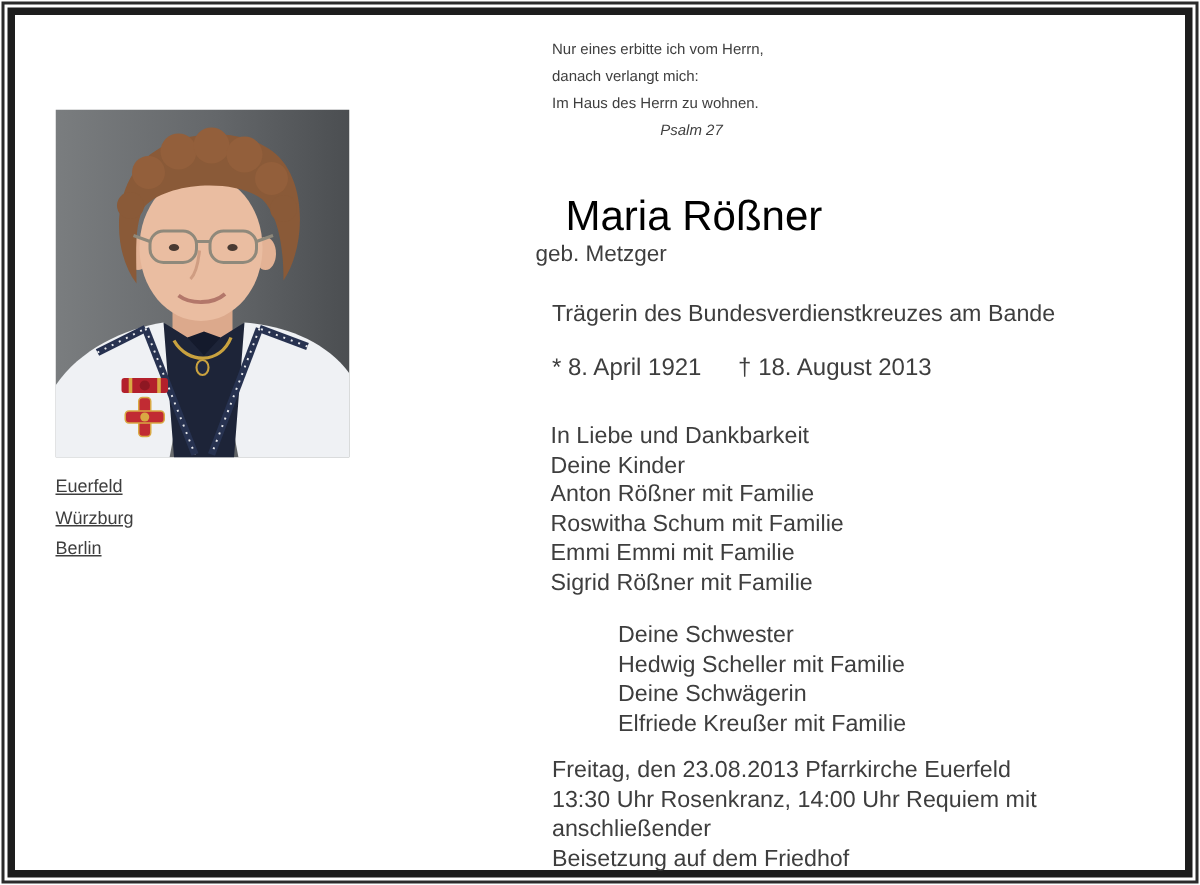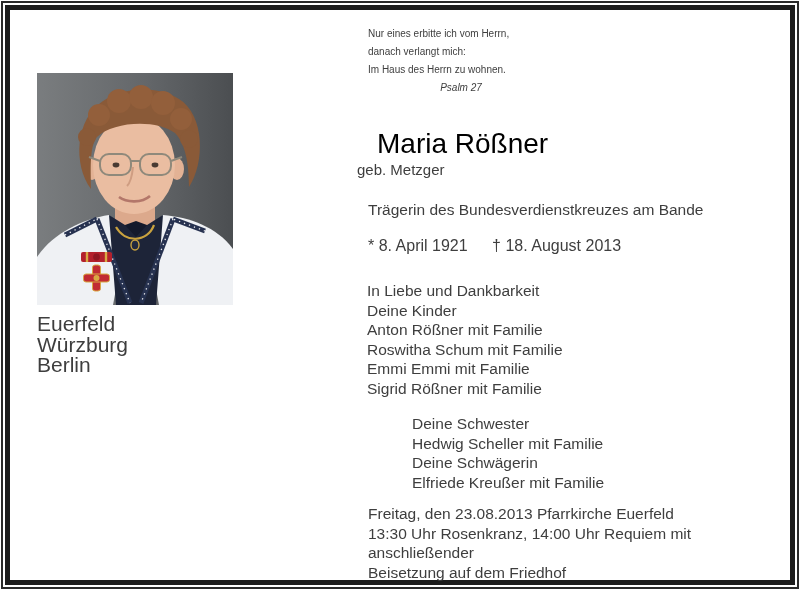--- a/index.html
+++ b/index.html
@@ -7,21 +7,21 @@
     position:relative;width:800px;height:590px;background:#ffffff;
     font-family:"Liberation Sans","DejaVu Sans",sans-serif;
     color:#3e3e3e;overflow:hidden;
   }
   .frame-outer{position:absolute;inset:1px;border:2px solid #2b2b2b;pointer-events:none;}
   .frame-inner{position:absolute;inset:5px;border:5px solid #1d1d1d;pointer-events:none;}
 
   .photo{position:absolute;left:37px;top:73px;width:196px;height:232px;margin:0;}
   .photo svg{display:block;width:100%;height:100%;}
 
-  .places{position:absolute;left:37px;top:314px;font-size:21px;line-height:20.5px;}
+  .places{position:absolute;left:37px;top:314px;font-size:12px;line-height:20.5px;text-decoration:underline;}
 
   .quote{position:absolute;left:368px;top:25px;width:186px;font-size:10px;line-height:18px;}
   .quote-src{text-align:center;font-style:italic;}
 
   .name{position:absolute;left:366px;top:118px;margin:11px;font-size:28px;font-weight:400;
         color:#000000;line-height:1.05;letter-spacing:0;}
   .birthname{position:absolute;left:357px;top:161px;font-size:15px;}
   .honor{position:absolute;left:368px;top:201px;font-size:15.5px;}
   .dates{position:absolute;left:368px;top:237px;font-size:16px;}
   .dates .birth{margin-right:20px;}

